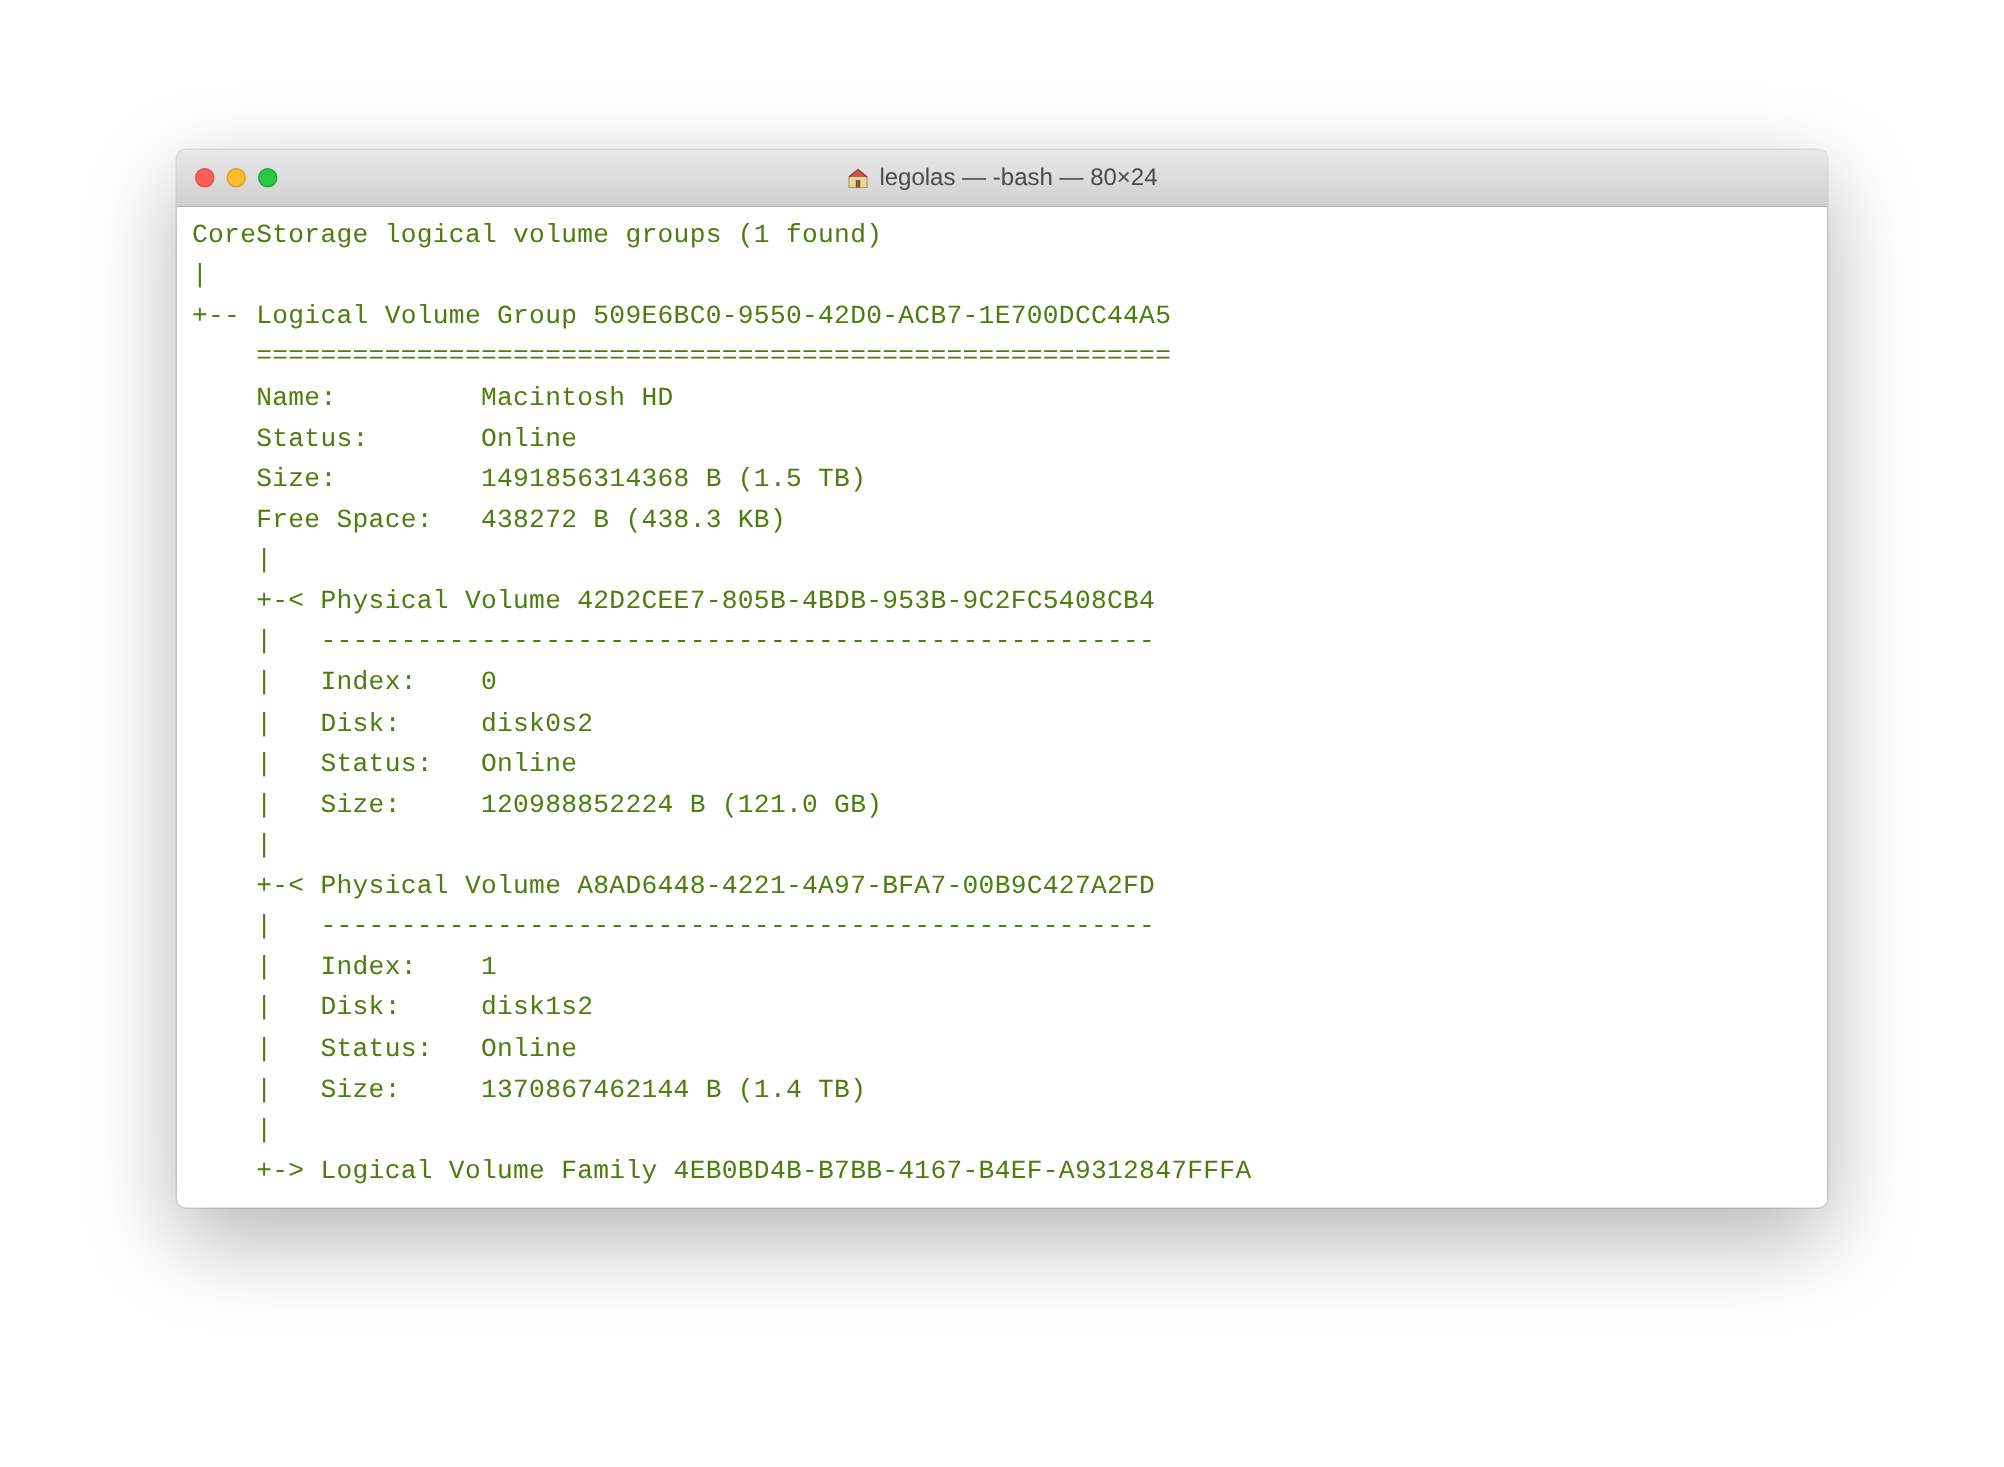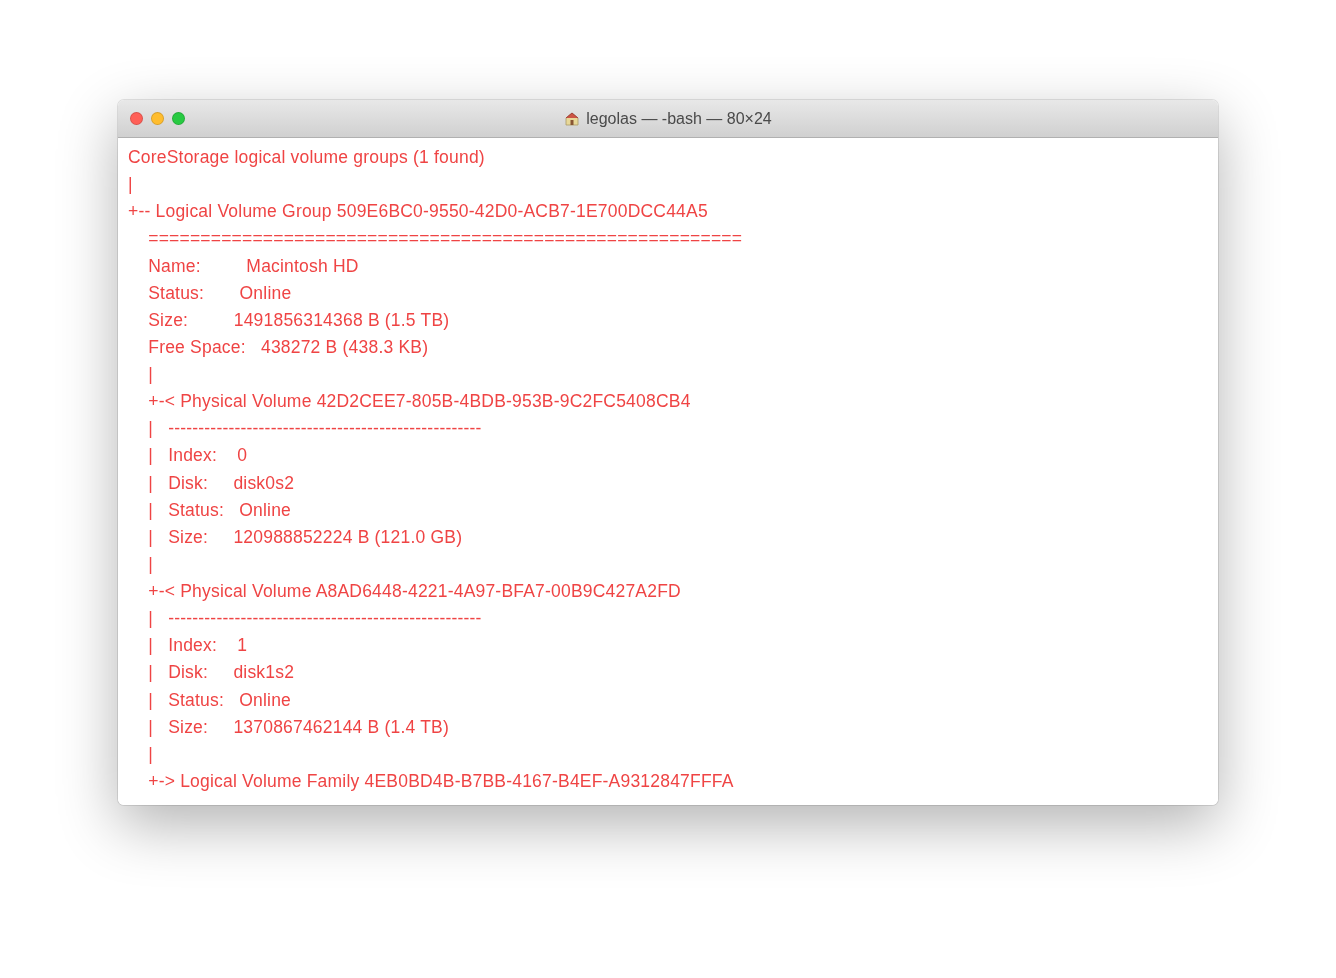--- a/index.html
+++ b/index.html
@@ -61,24 +61,24 @@
       pointer-events: none;
     }
     .home-icon {
       display: inline-flex;
       width: 16px;
       height: 16px;
     }
     .terminal-content {
       background: #ffffff;
       padding: 6px 10px 10px 10px;
-      font-family: Liberation Sans, sans-serif;
+      font-family: Liberation Mono, monospace;
       font-size: 17.5px;
       line-height: 1.55;
-      color: #ef4444;
+      color: #4d7c0f;
       white-space: pre;
       overflow: hidden;
       letter-spacing: 0.2px;
     }
   </style>
 </head>
 <body>
 
 <div class="window">
   <div class="titlebar">

